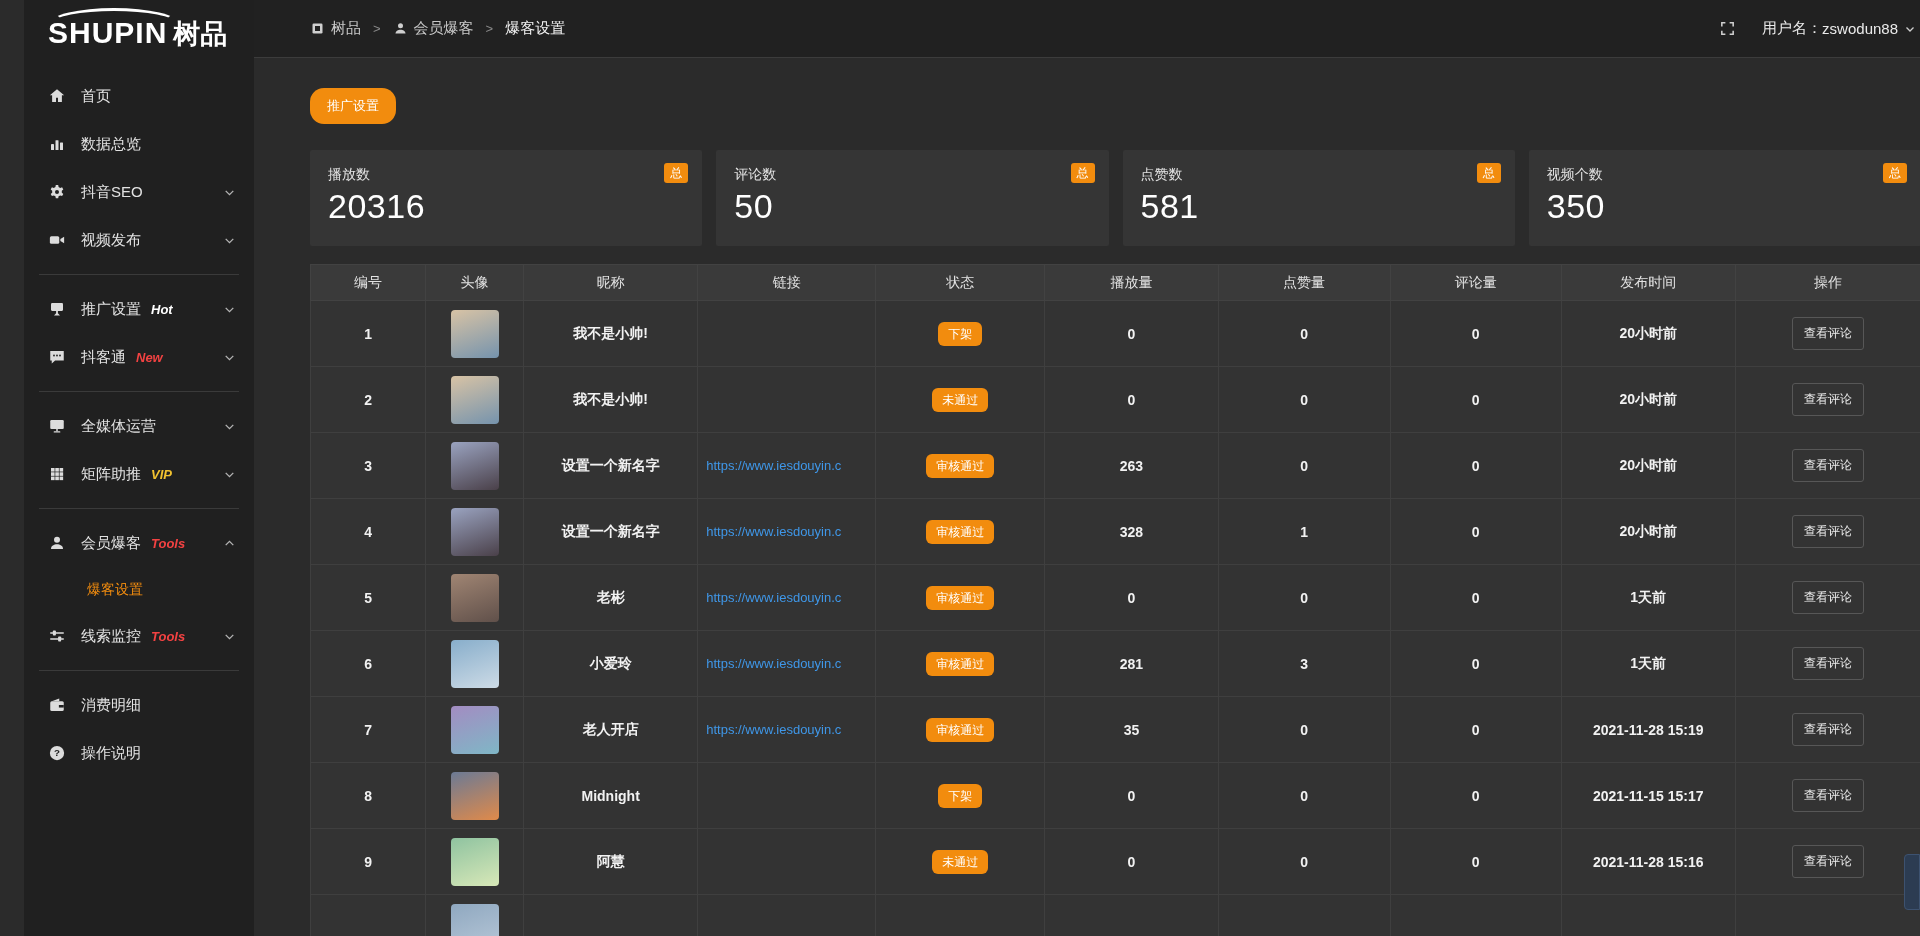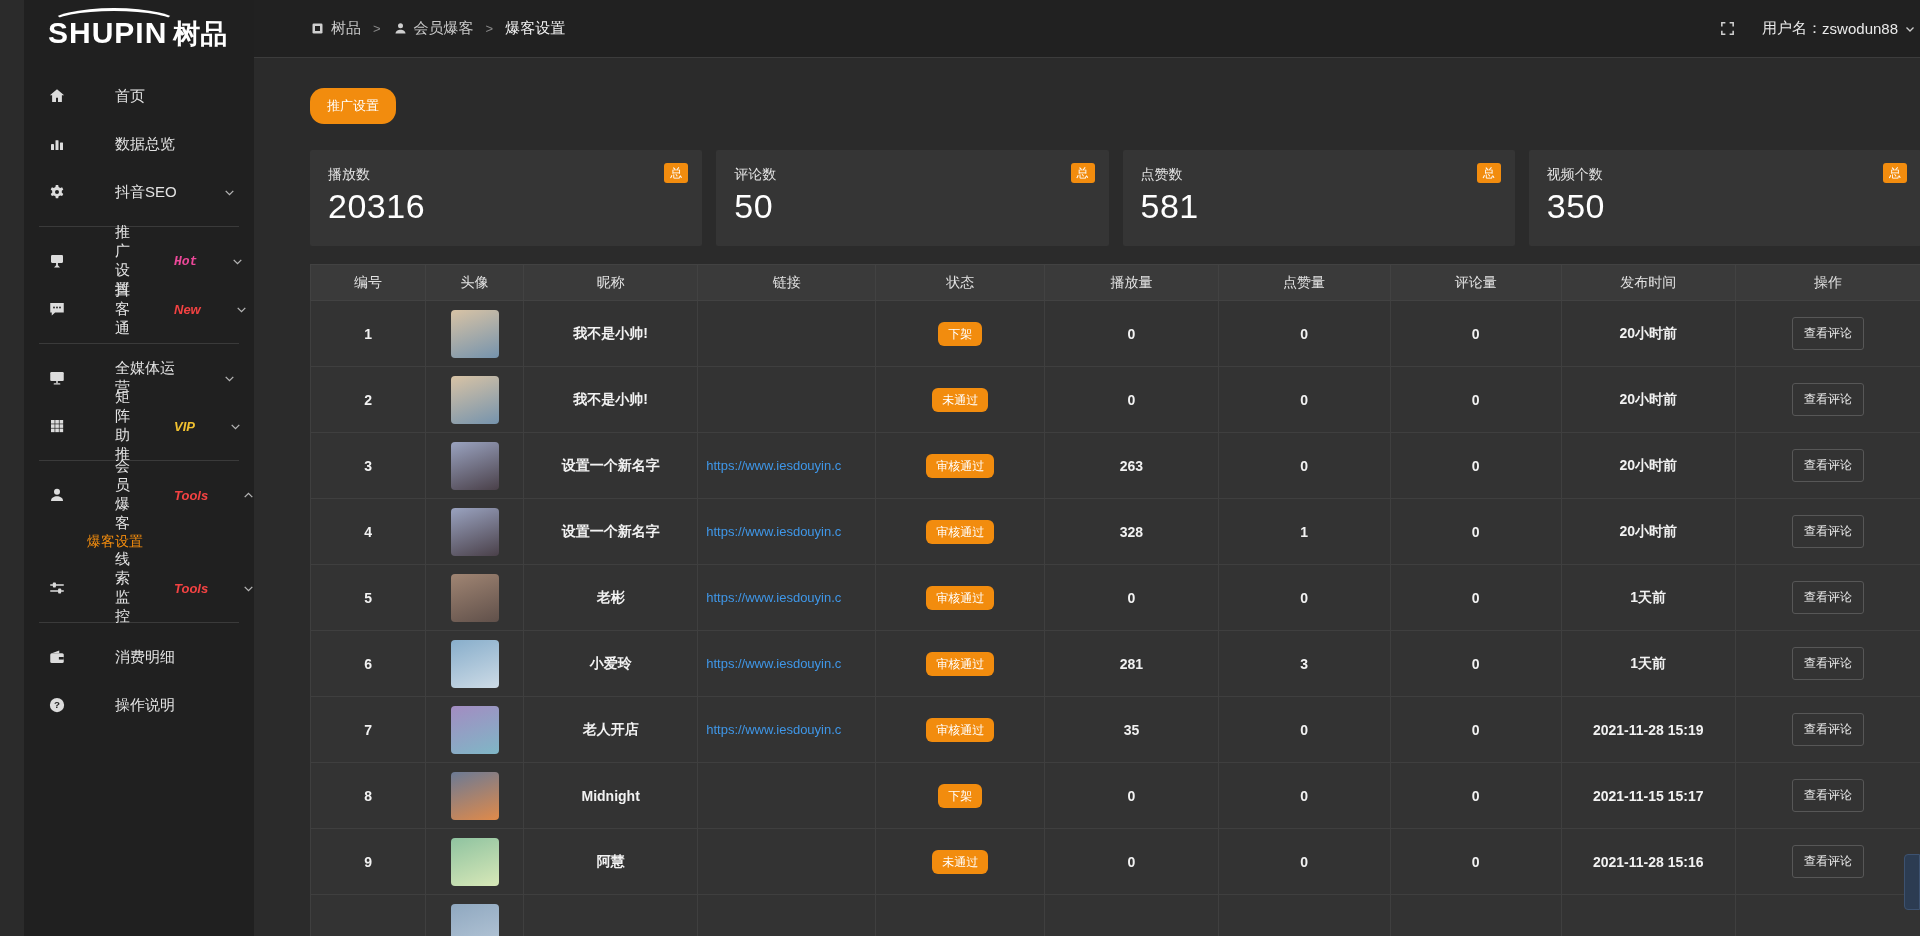--- a/index.html
+++ b/index.html
@@ -13,21 +13,21 @@
   .app{display:flex; width:1920px; height:936px;margin-left:24px;}
 
   
   .sidebar{width:230px; min-width:230px; height:100%; background:var(--sidebar-bg); overflow:hidden;}
   .logo{position:relative; height:64px; padding:16px 0 0 24px; white-space:nowrap;}
   .logo-arc{position:absolute; left:26px; top:8px; width:128px; height:30px;
     border:3px solid transparent; border-top:3px solid #fff; border-radius:50%;}
   .logo-en{font-size:30px; font-weight:900; letter-spacing:1px; color:#fff;}
   .logo-cn{font-size:27px; font-weight:700; color:#fff; margin-left:6px;}
   .menu{padding-top:8px;}
-  .menu-item{display:flex; align-items:center; height:48px; padding:0 18px 0 24px; cursor:pointer; color:#e3e3e3;gap:34px;}
+  .menu-item{display:flex; align-items:center; height:48px; padding:0 18px 0 24px; cursor:pointer; color:#e3e3e3;}
   .mi-icon{width:18px; height:18px; display:inline-flex; color:#dcdcdc;}
   .mi-icon svg{width:18px; height:18px;}
   .mi-label{margin-left:15px; font-size:15px;}
   .mi-badge{margin-left:10px; font-size:13px; font-style:italic; font-weight:700;}
   .mi-chevron{margin-left:auto; display:inline-flex; color:#b5b5b5;}
   .mi-chevron svg{width:13px; height:13px;}
   .submenu-item{display:flex; align-items:center; height:45px; padding-left:63px; font-size:14px; color:#d2d2d2; cursor:pointer;}
   .submenu-item.active{color:var(--accent);}
   .menu-divider{height:1px; background:#3a3a3a; margin:10px 15px;}
 
@@ -112,30 +112,44 @@
               <circle cx="12" cy="12" r="2.7" fill="#202020"></circle>
             </svg>
           </span>
           <span class="mi-label">抖音SEO</span>
           <span class="mi-chevron">
             <svg viewBox="0 0 24 24" fill="none" stroke="currentColor" stroke-width="2.4">
               <path d="M5 9l7 7 7-7"></path>
             </svg>
           </span>
         </div>
+        <div class="menu-item">
+          <span class="mi-icon">
+            <svg viewBox="0 0 24 24" fill="currentColor">
+              <rect x="2.5" y="7" width="12.5" height="10" rx="2"></rect>
+              <path d="M16.5 10.8 21.5 7.6v8.8l-5-3.2z"></path>
+            </svg>
+          </span>
+          <span class="mi-label">视频发布</span>
+          <span class="mi-chevron">
+            <svg viewBox="0 0 24 24" fill="none" stroke="currentColor" stroke-width="2.4">
+              <path d="M5 9l7 7 7-7"></path>
+            </svg>
+          </span>
+        </div>
         <div class="menu-divider"></div>
         <div class="menu-item">
           <span class="mi-icon">
             <svg viewBox="0 0 24 24" fill="currentColor">
               <rect x="4" y="4" width="16" height="10.5" rx="1.5"></rect>
               <path d="M10.8 14.5h2.4v3.2l2.8 2.8H8l2.8-2.8z"></path>
             </svg>
           </span>
           <span class="mi-label">推广设置</span>
-          <span class="mi-badge" style="color: #ec4899; font-family: Liberation Mono, monospace;">Hot</span>
+          <span class="mi-badge" style="color: #ffffff;">Hot</span>
           <span class="mi-chevron">
             <svg viewBox="0 0 24 24" fill="none" stroke="currentColor" stroke-width="2.4">
               <path d="M5 9l7 7 7-7"></path>
             </svg>
           </span>
         </div>
         <div class="menu-item">
           <span class="mi-icon">
             <svg viewBox="0 0 24 24" fill="currentColor">
               <path d="M3 4h18v12.5H9.5L5 20.5v-4H3z"></path>

